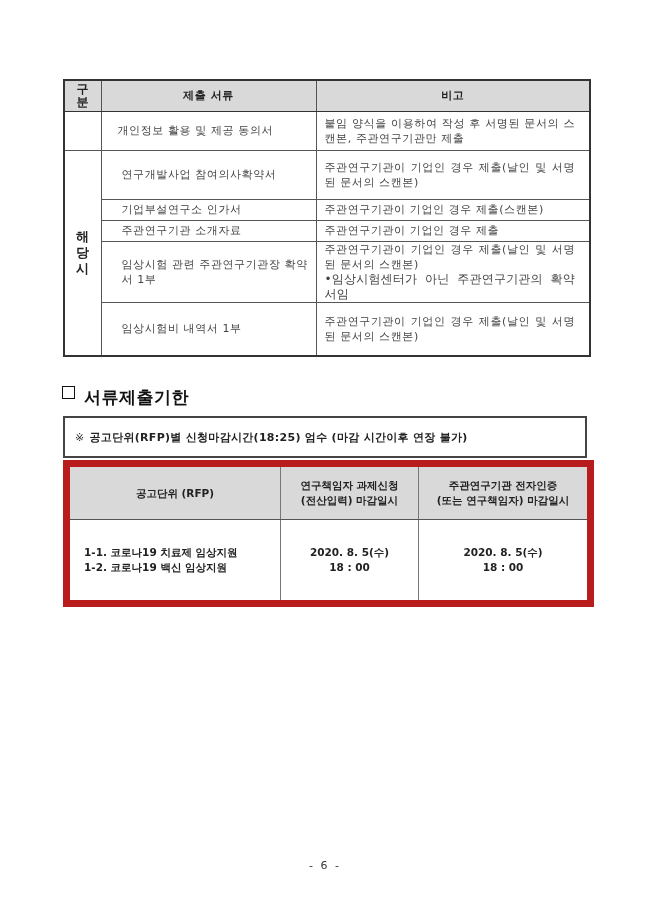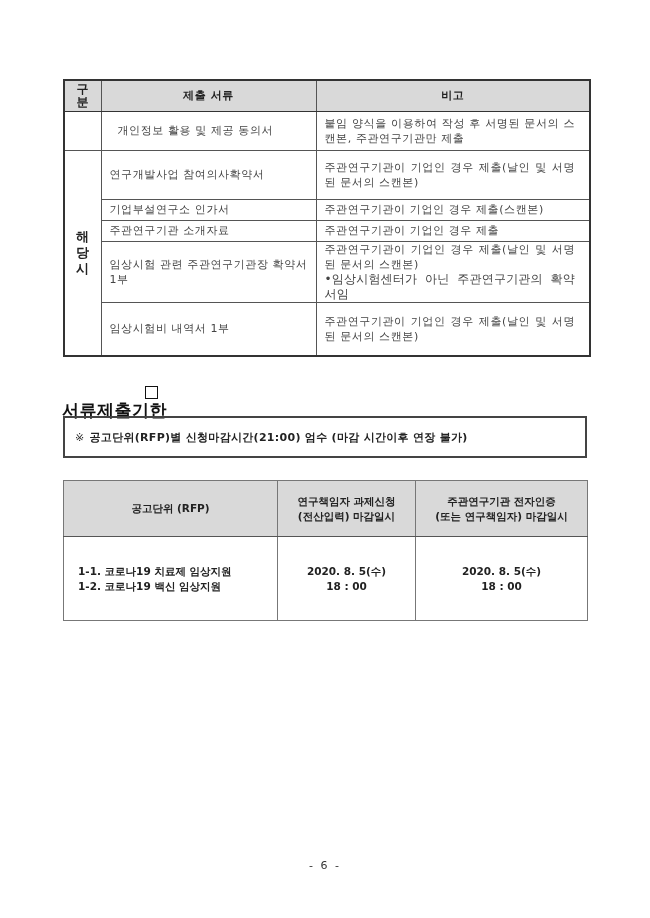--- a/index.html
+++ b/index.html
@@ -20,50 +20,50 @@
     }
     .docs-table thead th {
       background: #d9d9d9; font-weight: bold; color: #222222;
       border-bottom: 1px solid #333333;
       text-align: center; height: 31px;
     }
     .docs-table th.col-cat { font-size: 12px; line-height: 13px; }
     .docs-table td.cat {
       text-align: center; font-weight: bold; font-size: 13px; line-height: 16px; color: #222222;
     }
-    .docs-table td.doc { padding-left: 8px; padding-right: 6px; color: #444444; }
+    .docs-table td.doc { padding-left: 20px; padding-right: 6px; color: #444444; }
     .docs-table td.doc.center { text-align: left; padding-left: 16px; }
     .docs-table td.note { padding-left: 8px; padding-right: 14px; text-align: justify; text-align-last: left; color: #444444; }
     .docs-table .small-note { font-size: 12px; letter-spacing: 0.2px; }
 
     
     .section-heading {
       position: absolute; left: 62px; top: 386px;
       font-size: 17px; font-weight: bold; color: #111111; letter-spacing: 0.5px;
-      display: flex; align-items: flex-end; flex-direction: column;
+      display: flex; align-items: flex-start;
     }
     .section-heading .box-icon {
       display: inline-block; width: 13px; height: 13px; border: 1.6px solid #111111;
       margin-right: 9px;
     }
 
     
     .notice-box {
       position: absolute; left: 63px; top: 416px; width: 524px; height: 42px;
       border: 2px solid #444444; border-left-width: 2px;
       display: flex; align-items: center; padding-left: 10px;
       font-size: 11px; font-weight: bold; color: #222222; letter-spacing: 0.3px;
     }
     .notice-box .ref-mark { font-weight: normal; margin-right: 5px; color: #333333; }
 
     
     .deadline-table {
-      position: absolute; left: 63px; top: 480px; width: 524px;
+      position: absolute; left: 63px; top: 460px; width: 524px;
       border-collapse: collapse; table-layout: fixed;
-      border: 1px solid #b91c1c;
+      border: 7px solid #b91c1c;
     }
     .deadline-table th, .deadline-table td {
       border: 1px solid #777777;
       font-size: 10.5px; line-height: 15px; font-weight: bold; color: #222222;
       vertical-align: middle;
     }
     .deadline-table thead th {
       background: #d9d9d9; height: 56px; text-align: center;
       border-bottom: 1px solid #555555;
     }
@@ -133,21 +133,21 @@
   </tbody>
 </table>
 
 <div class="section-heading">
   <span class="box-icon"></span>
   <span>서류제출기한</span>
 </div>
 
 <div class="notice-box">
   <span class="ref-mark">※</span>
-  <span>공고단위(RFP)별  신청마감시간(21:00) 엄수 (마감 시간이후 연장 불가)</span>
+  <span>공고단위(RFP)별  신청마감시간(18:25) 엄수 (마감 시간이후 연장 불가)</span>
 </div>
 
 <table class="deadline-table">
   <colgroup>
     <col style="width:214px">
     <col style="width:138px">
     <col style="width:172px">
   </colgroup>
   <thead>
     <tr>

